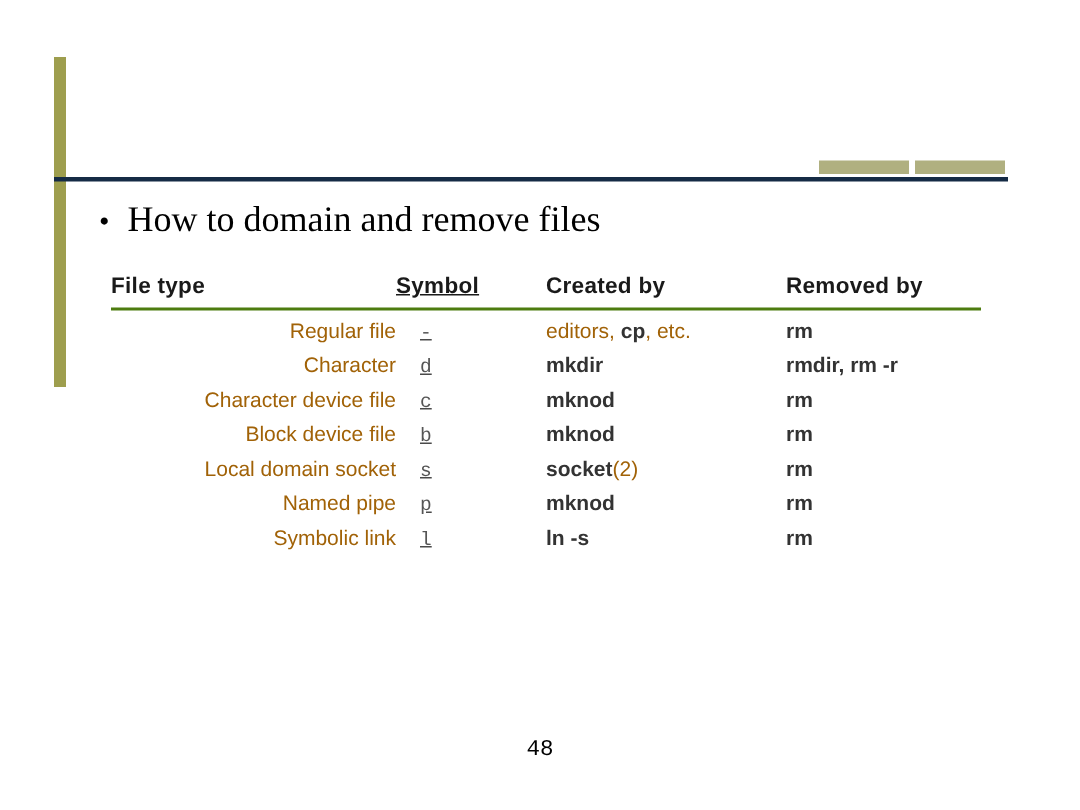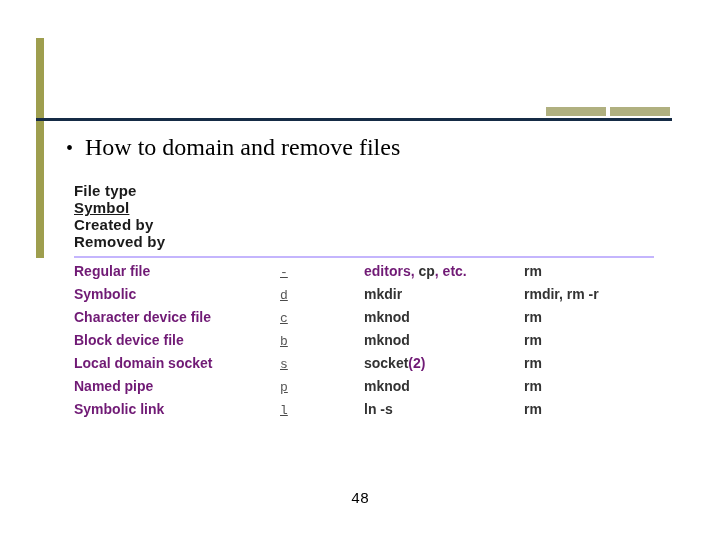--- a/index.html
+++ b/index.html
@@ -70,39 +70,38 @@
     left: 74px;
     top: 182px;
     width: 580px;
     font-family: Arial, Helvetica, sans-serif;
   }
   .tbl .hdr {
     display: flex;
     font-weight: bold;
     font-size: 15px;
     color: #1a1a1a;
-    border-bottom: 2px solid #c4b5fd;
+    border-bottom: 2px solid #4d7c0f;
     padding-bottom: 6px;
     letter-spacing: 0.2px;
-    flex-direction: column;
   }
   .tbl .row {
     display: flex;
     font-size: 14px;
     color: #4a4a4a;
     padding-top: 5px;
     padding-bottom: 1px;
   }
   .col-type   { width: 190px; }
   .col-symbol { width: 100px; text-align: left; text-decoration: underline; }
   .col-create { width: 160px; font-weight: bold; color:#333; }
   .col-remove { width: 120px; font-weight: bold; color:#333; }
   .hdr .col-create, .hdr .col-remove { color:#1a1a1a; }
   .row .sym { font-family: "Courier New", monospace; font-size: 13px; color:#555; padding-left:16px;}
-  .row .plain { font-weight: bold; color:#701a75;}
+  .row .plain { font-weight: normal; color:#a16207;text-align:right;}
   
   .pageno {
     position: absolute;
     bottom: 32px;
     width: 100%;
     text-align: center;
     font-family: Liberation Mono, monospace;
     font-size: 15px;
   }
 </style>
@@ -131,21 +130,21 @@
       <div class="col-remove">Removed by</div>
     </div>
     <div id="rows-container">
         <div class="row">
           <div class="col-type plain">Regular file</div>
           <div class="col-symbol"><span class="sym">-</span></div>
           <div class="col-create"><span class="plain">editors, </span><span>cp</span><span class="plain">, etc.</span></div>
           <div class="col-remove">rm</div>
         </div>
         <div class="row">
-          <div class="col-type plain">Symbolic</div>
+          <div class="col-type plain">Character</div>
           <div class="col-symbol"><span class="sym">d</span></div>
           <div class="col-create"><span class="plain"></span><span>mkdir</span><span class="plain"></span></div>
           <div class="col-remove">rmdir, rm -r</div>
         </div>
         <div class="row">
           <div class="col-type plain">Character device file</div>
           <div class="col-symbol"><span class="sym">c</span></div>
           <div class="col-create"><span class="plain"></span><span>mknod</span><span class="plain"></span></div>
           <div class="col-remove">rm</div>
         </div>

